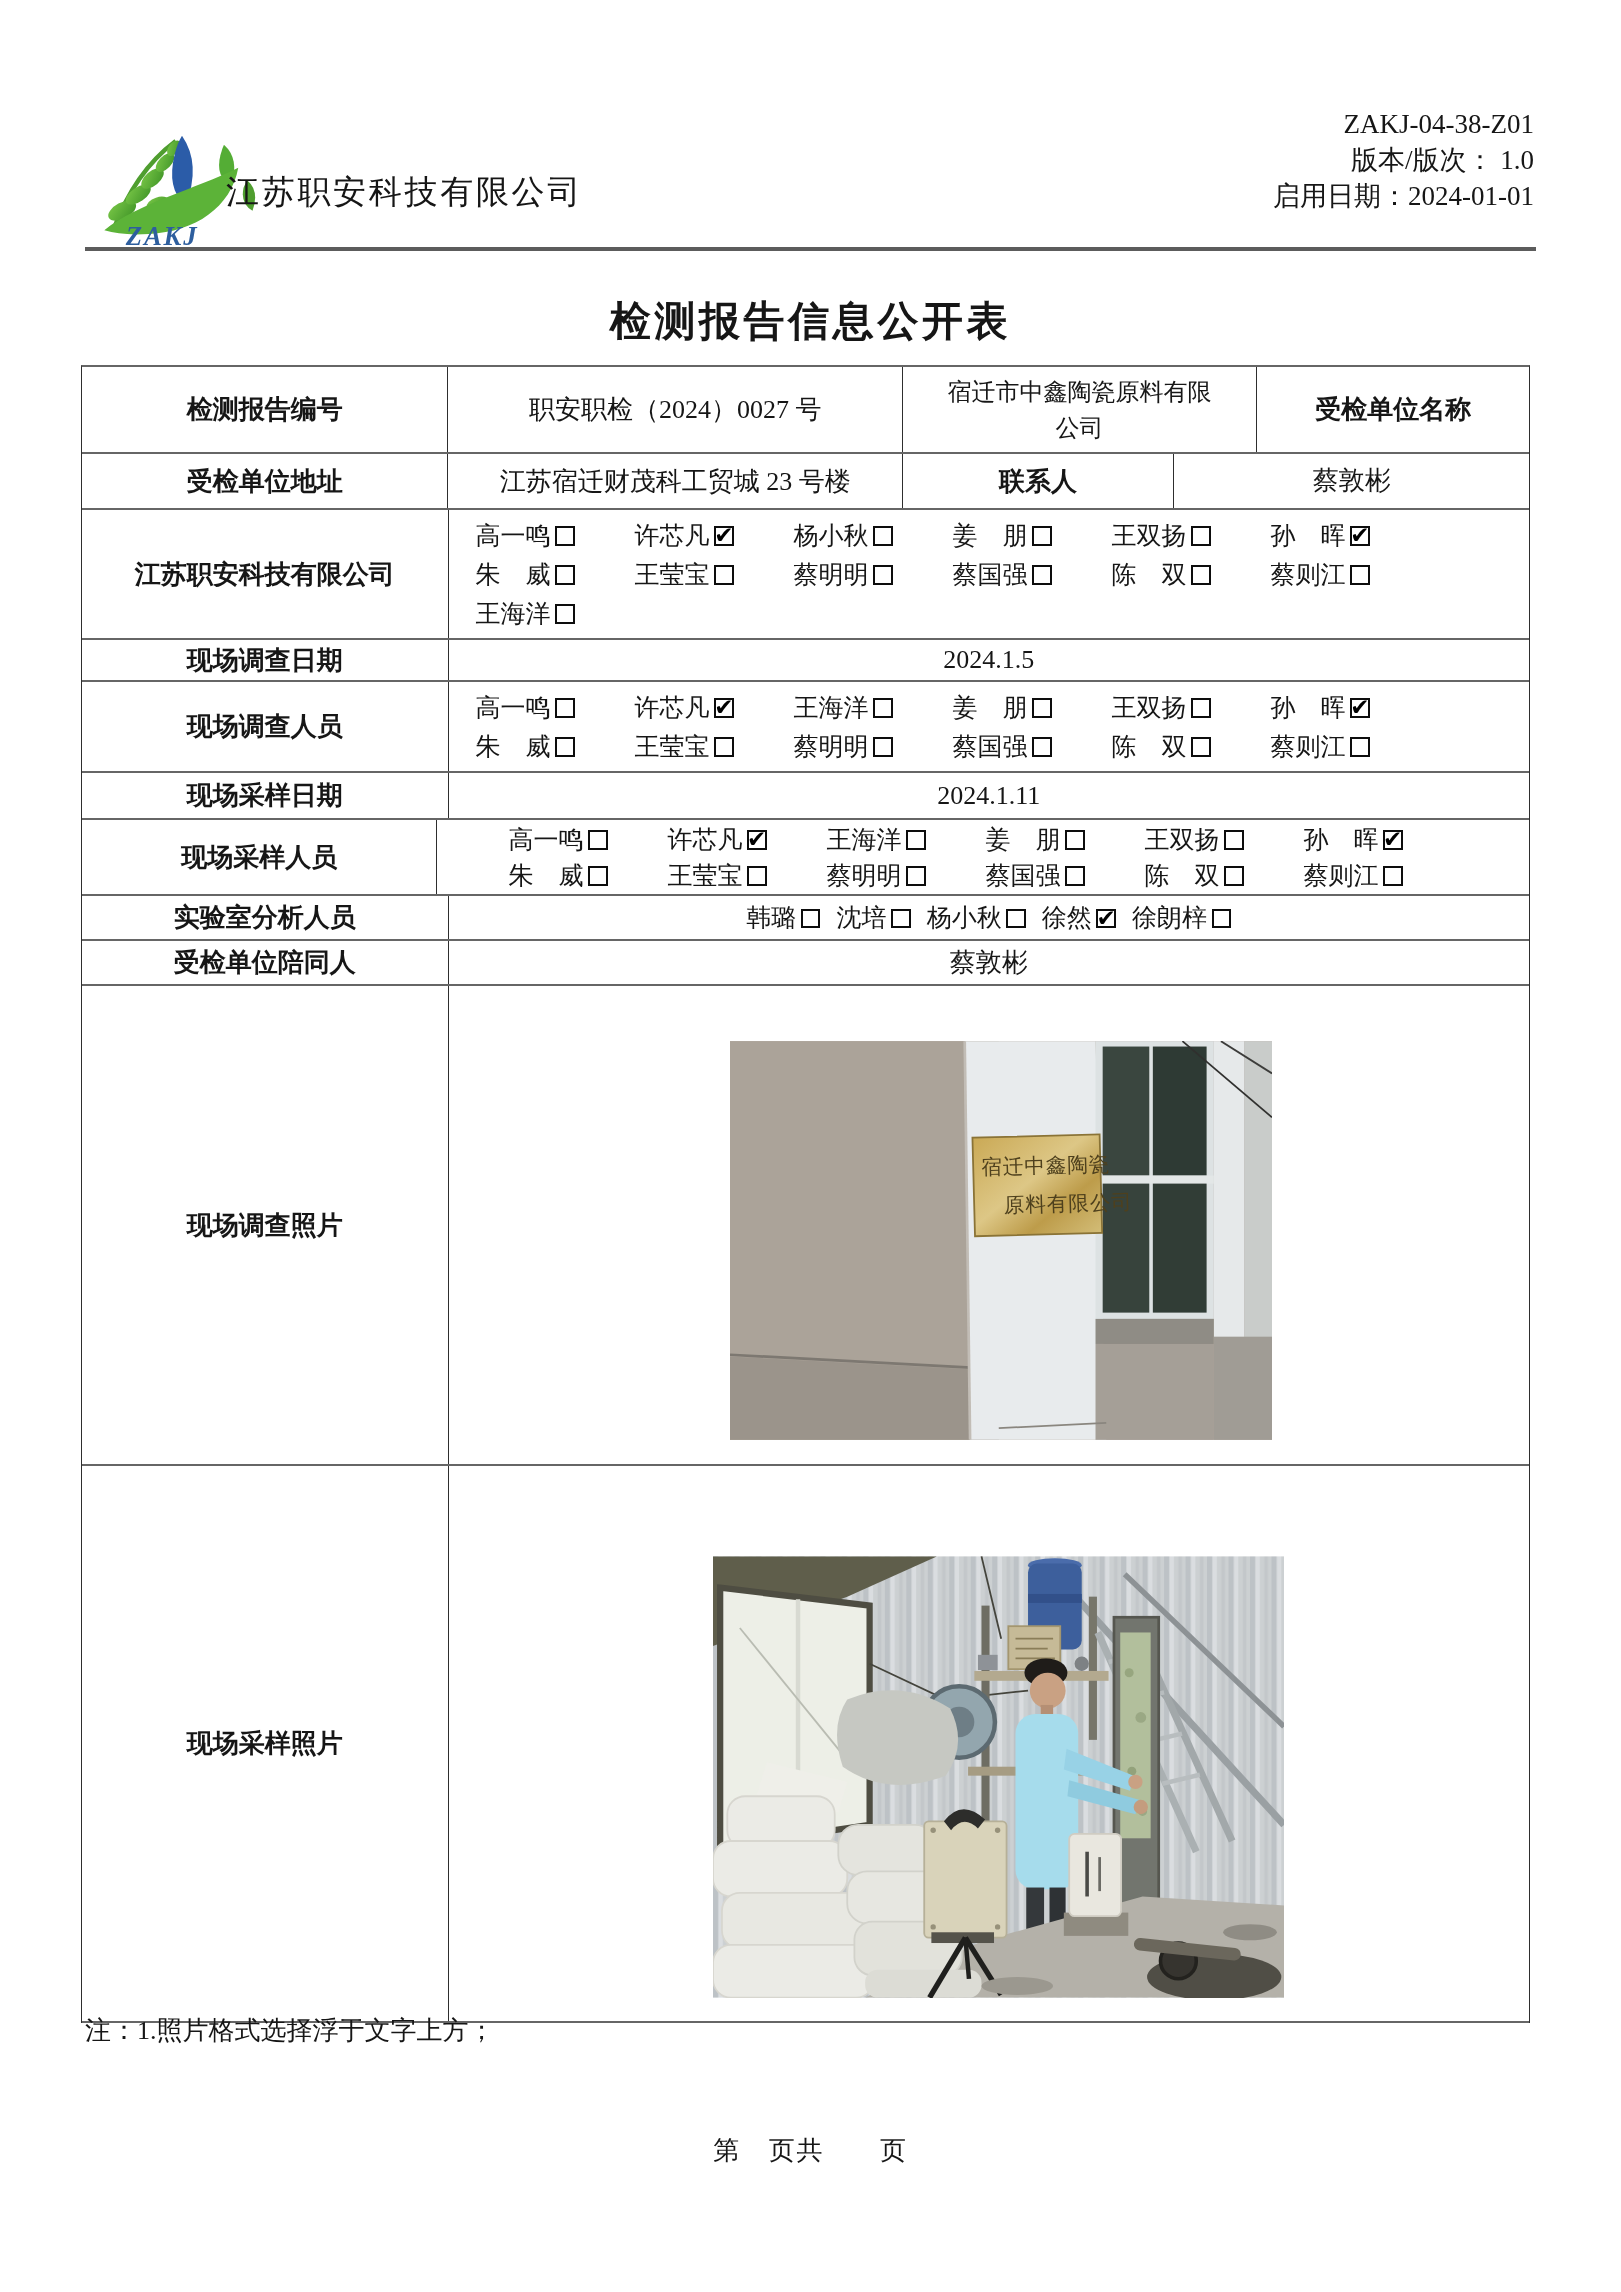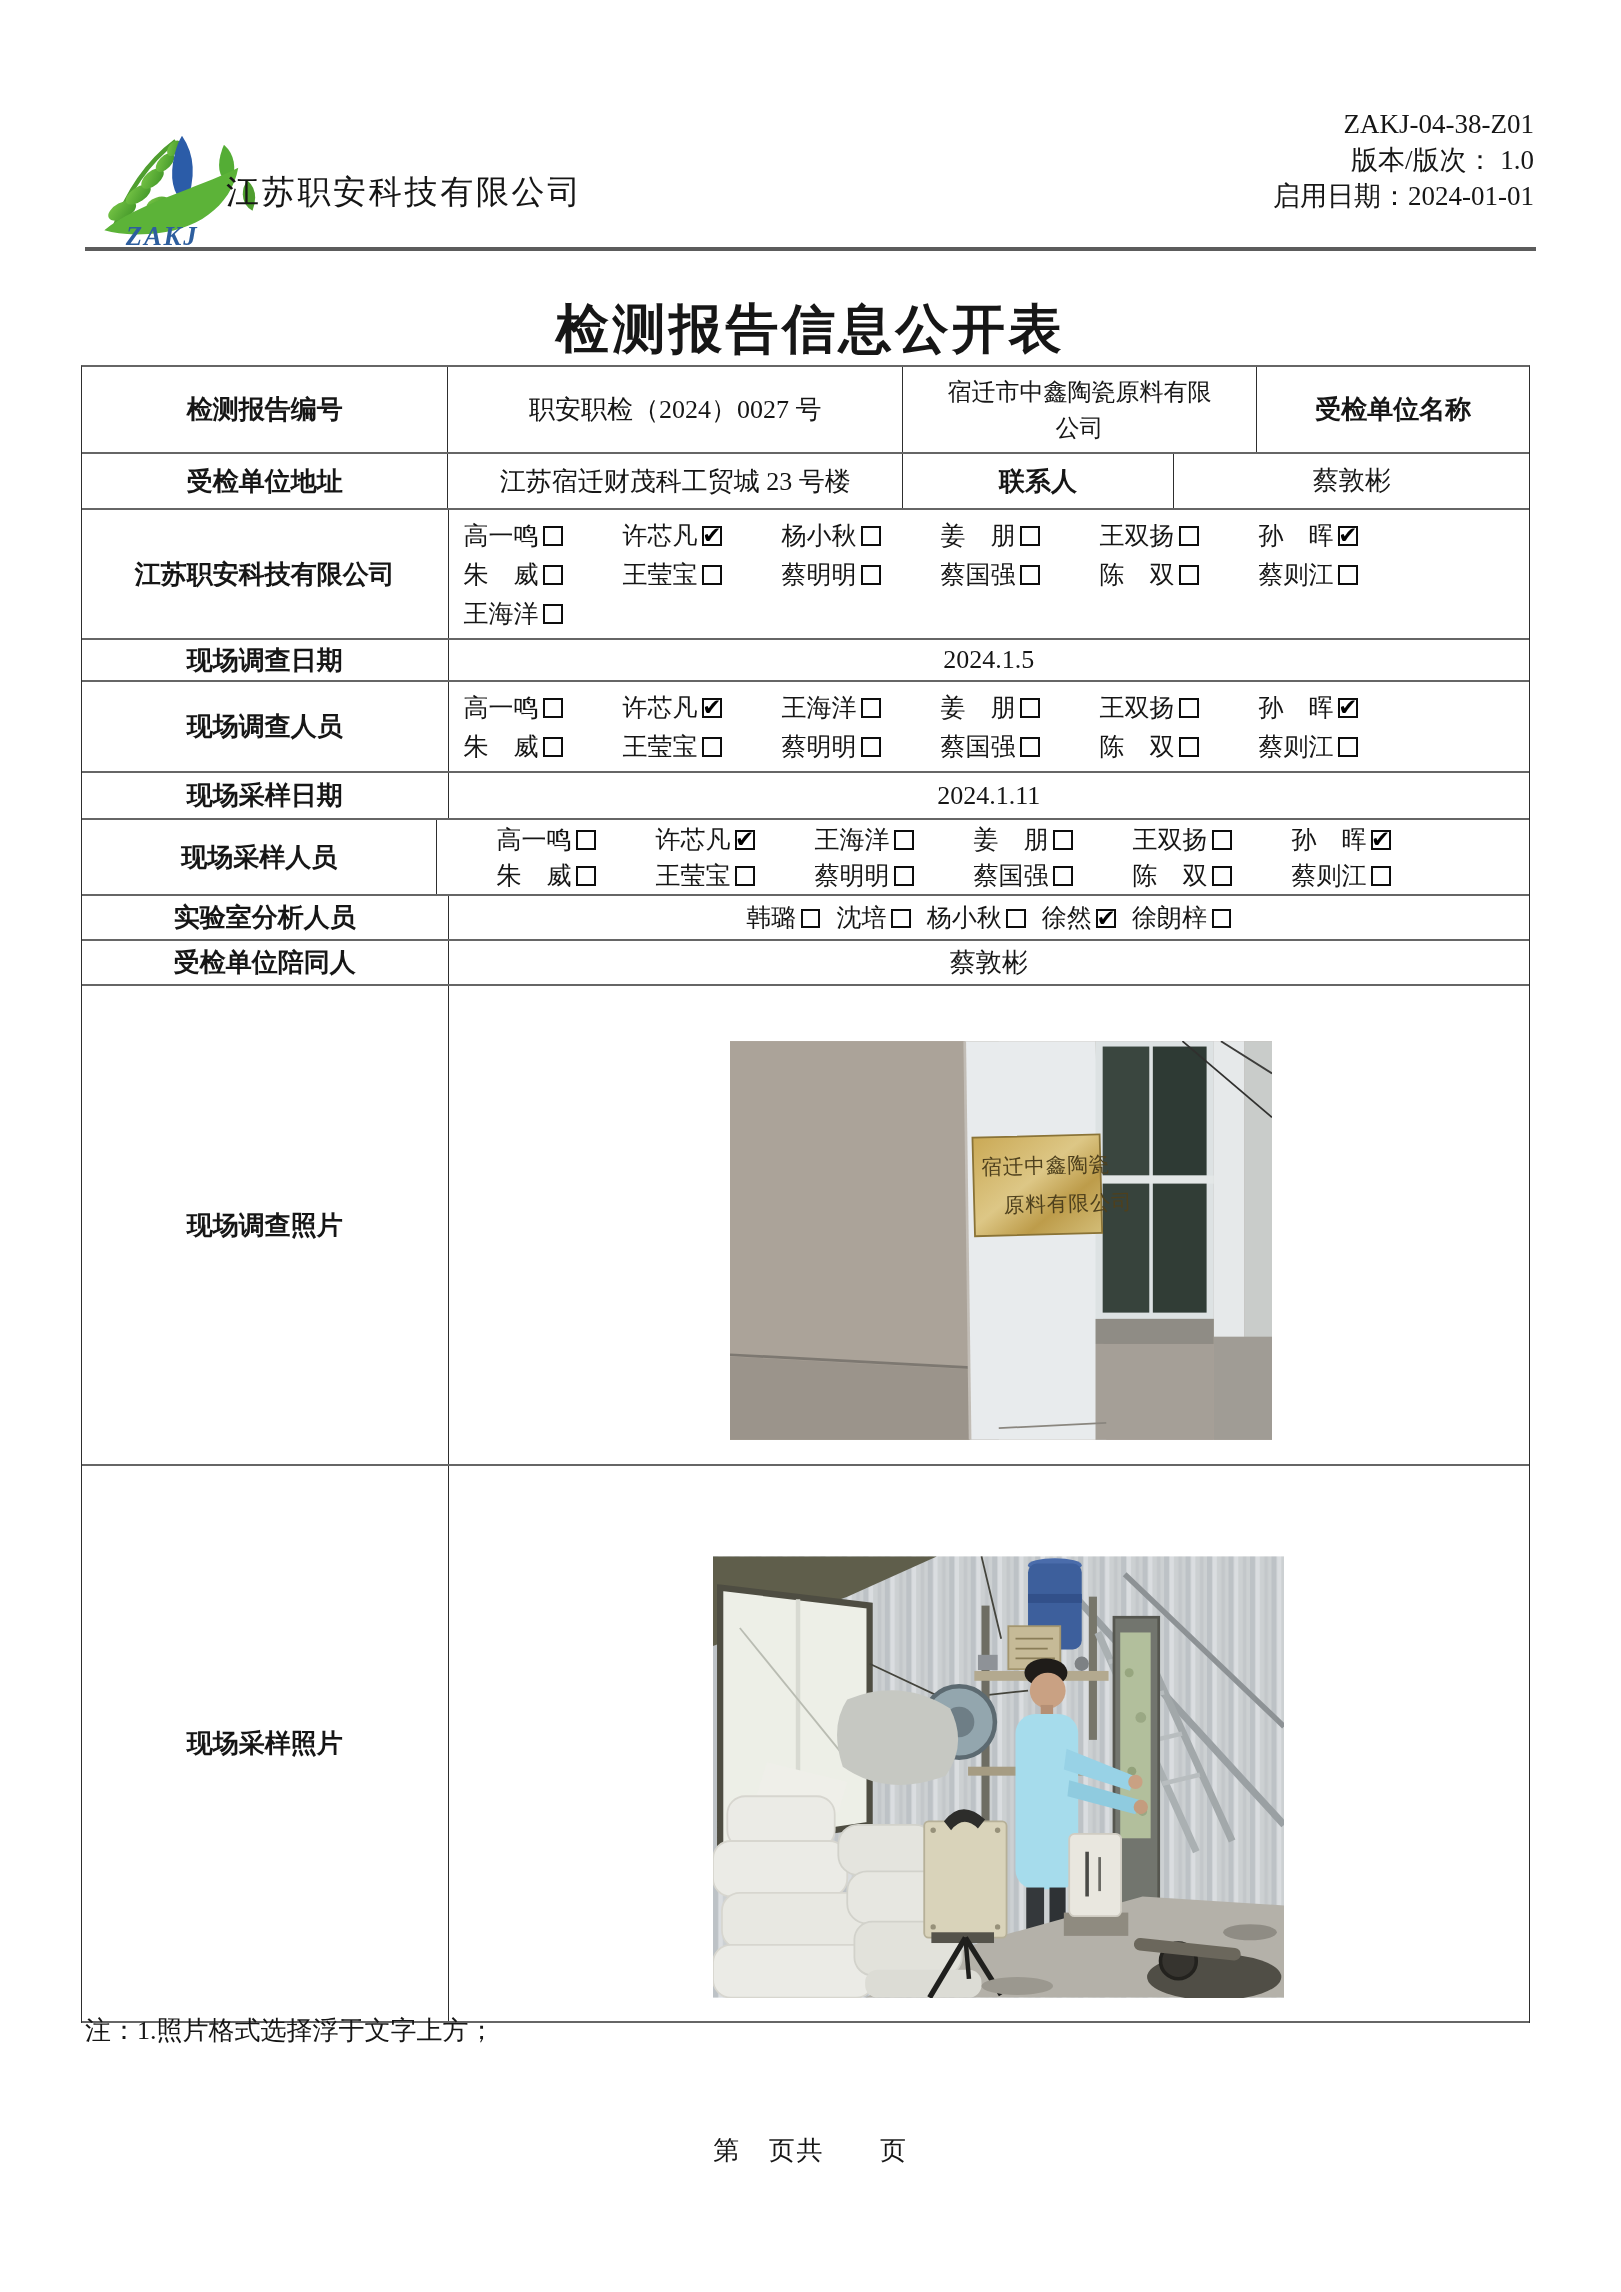--- a/index.html
+++ b/index.html
@@ -7,42 +7,42 @@
   .page { position:relative; width:1621px; height:2293px; background:#fff; overflow:hidden; }
 
   
   .logo-wrap { position:absolute; left:88px; top:125px; width:188px; height:125px; }
   .company-name { position:absolute; left:226px; top:170px; font-size:33px; letter-spacing:2.7px; }
   .doc-meta { position:absolute; right:87px; top:106px; text-align:right; font-size:27px; line-height:36px; }
   .header-rule { position:absolute; left:85px; top:247px; width:1451px; height:3.6px; background:#5c5c5c; }
 
   
   .doc-title { position:absolute; left:0; top:294px; width:100%; text-align:center;
-               font-size:53px; font-weight:900; letter-spacing:3.6px; }
+               font-size:41px; font-weight:900; letter-spacing:3.6px; }
 
   
   .tbl { position:absolute; left:81px; top:365px; width:1449px;
          border-left:1.8px solid #2e2e2e; border-right:1.8px solid #2e2e2e; border-top:2.7px solid #666; }
   .row { display:flex; border-bottom:2.7px solid #666; }
   .cell { border-right:1.8px solid #2e2e2e; display:flex; align-items:center; justify-content:center;
           text-align:center; font-size:26px; }
   .cell:last-child { border-right:none; }
   .lbl { font-weight:700; }
   .c-label { width:367px; }
   .c-val2  { width:455px; }
   .c-lbl3  { width:272px; }
   .c-val4  { width:355px; padding:0 39px; line-height:36px; }
   .c-wide  { width:1082px; }
   .r1 { height:87px; } .r2 { height:56px; } .r3 { height:130px; } .r4 { height:42px; }
   .r5 { height:91px; } .r6 { height:47px; } .r7 { height:76px;gap:44px; } .r8 { height:45px; }
   .r9 { height:45px; } .r10 { height:480px; } .r11 { height:557px; }
   .c-checks { flex-direction:column; justify-content:center; align-items:stretch; }
 
   
-  .cbl { display:flex; align-items:center; height:39px; padding-left:15px; }
+  .cbl { display:flex; align-items:center; height:39px; padding-left:27px; }
   .r7 .cbl { height:36px; }
   .cbl-center { justify-content:center; padding-left:0; }
   .cbi { display:flex; align-items:center; width:159px; }
   .cbl-center .cbi { width:auto; margin:0 8px; }
   .cbn { font-size:25px; white-space:pre; }
   .cbb { width:19.7px; height:19.7px; border:2.7px solid #0d0d0d; margin-left:4.5px; flex:0 0 auto;
          display:inline-flex; align-items:center; justify-content:center;
          font-family:"DejaVu Sans",sans-serif; font-weight:700; font-size:23px; line-height:1;
          color:#000; overflow:visible; position:relative; top:0.9px; }
 

